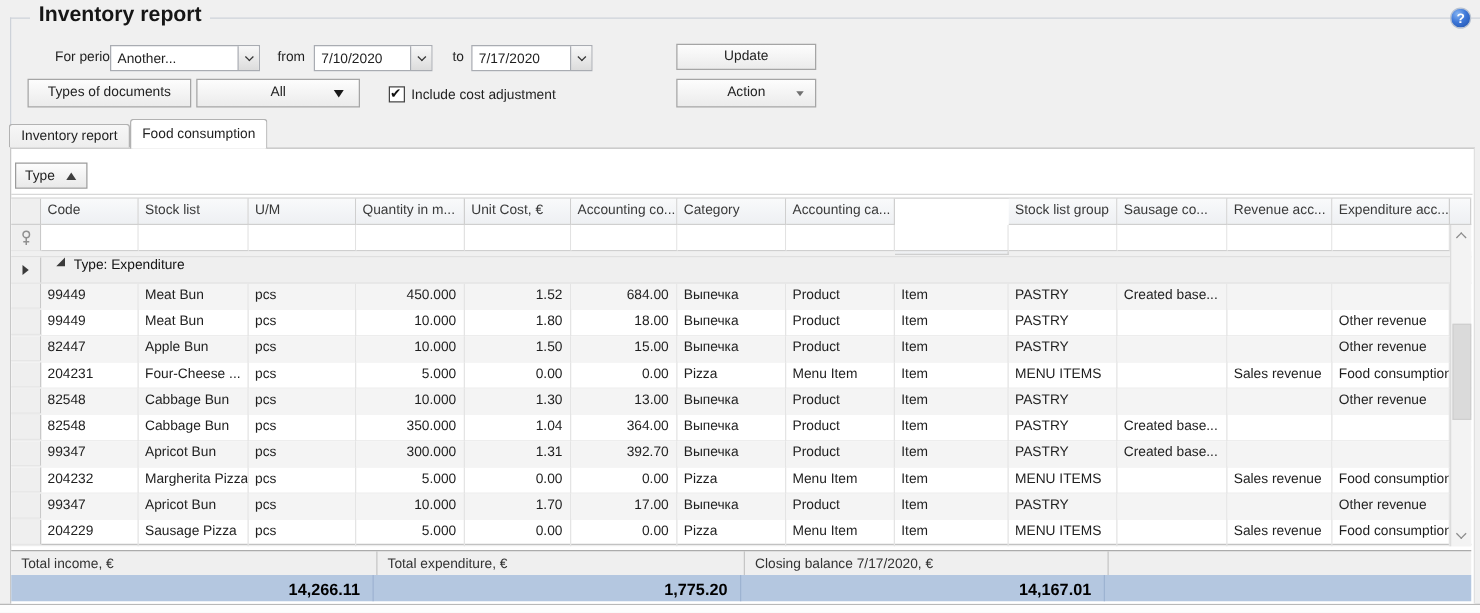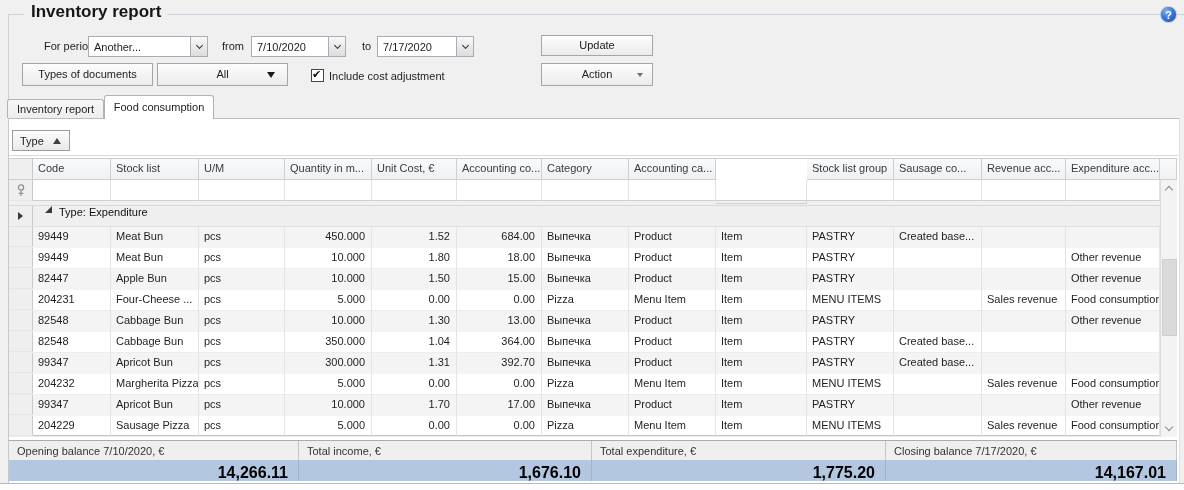--- a/index.html
+++ b/index.html
@@ -112,21 +112,21 @@
   .chev-dn-sb { width:6px; height:6px; border-right:1.6px solid #8a8a8a; border-bottom:1.6px solid #8a8a8a; transform:rotate(45deg); margin-bottom:3px; }
   .sb-thumb { position:absolute; left:1px; top:79px; width:15px; height:77px; background:#dadada; border:1px solid #cfcfcf; cursor:grab; }
 
   
   .summary { left:9px; top:440px; width:1168px; z-index:4; }
   .sum-labels { display:flex; height:20px; background:#efefef; border-top:1px solid #ababab; }
   .sum-labels .pane { border-right:1px solid #c6c6c6; padding:4px 0 0 8px; color:#333; white-space:nowrap; overflow:hidden; flex:none; }
   .sum-values { display:flex; height:21px; }
   .sum-values .pane {
     border-right:1px solid #9db3d1; padding:4px 10px 0 0; flex:none;
-    font-weight:bold; font-size:16px; color:#000; text-align:right; white-space:nowrap;
+    font-weight:bold; font-size:13px; color:#000; text-align:right; white-space:nowrap;
   }
   .bottom-line { left:0; top:483px; width:1184px; height:1px; background:#b8b8b8; }
   .bottom-strip { left:0; top:484px; width:1184px; height:6px; background:#fdfdfd; }
 
   .filter-pin-icon { display:block; }
 </style>
 </head>
 <body>
 
 <div class="abs gb-top"></div>
@@ -397,27 +397,25 @@
       </div>
     <div class="sb-thumb"></div>
     <div class="sb-btn" style="bottom:0;">
         <span class="chev-dn-sb"></span>
       </div>
   </div>
 </div>
 
 <div class="abs summary">
   <div class="sum-labels" id="sum-labels">
-      <div class="pane" style="width: 290px;">Opening balance 7/10/2020, €</div>
       <div class="pane" style="width: 293px;">Total income, €</div>
       <div class="pane" style="width: 294px;">Total expenditure, €</div>
       <div class="pane" style="width: 291px;">Closing balance 7/17/2020, €</div>
     </div>
   <div class="sum-values" id="sum-values" style="background: rgb(180, 199, 224);">
       <div class="pane" style="width: 290px;">14,266.11</div>
-      <div class="pane" style="width: 293px;">1,676.10</div>
       <div class="pane" style="width: 294px;">1,775.20</div>
       <div class="pane" style="width: 291px;">14,167.01</div>
     </div>
 </div>
 
 <div class="abs bottom-line"></div>
 <div class="abs bottom-strip"></div>
 
 </body></html>

